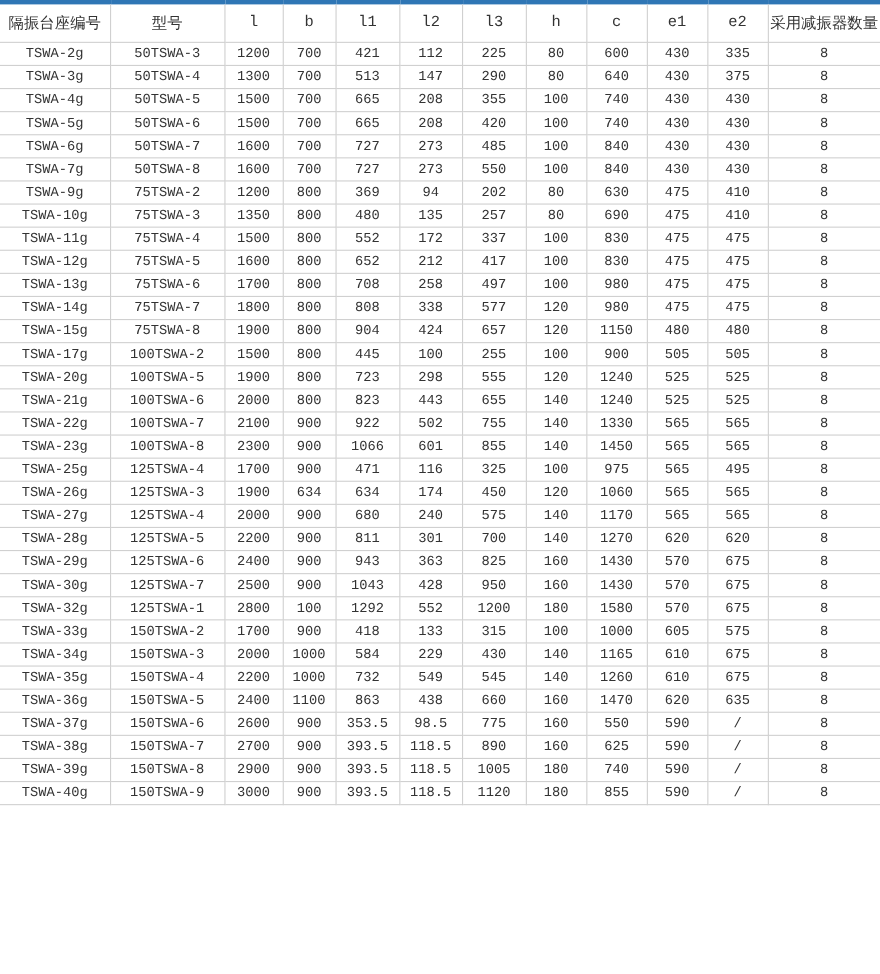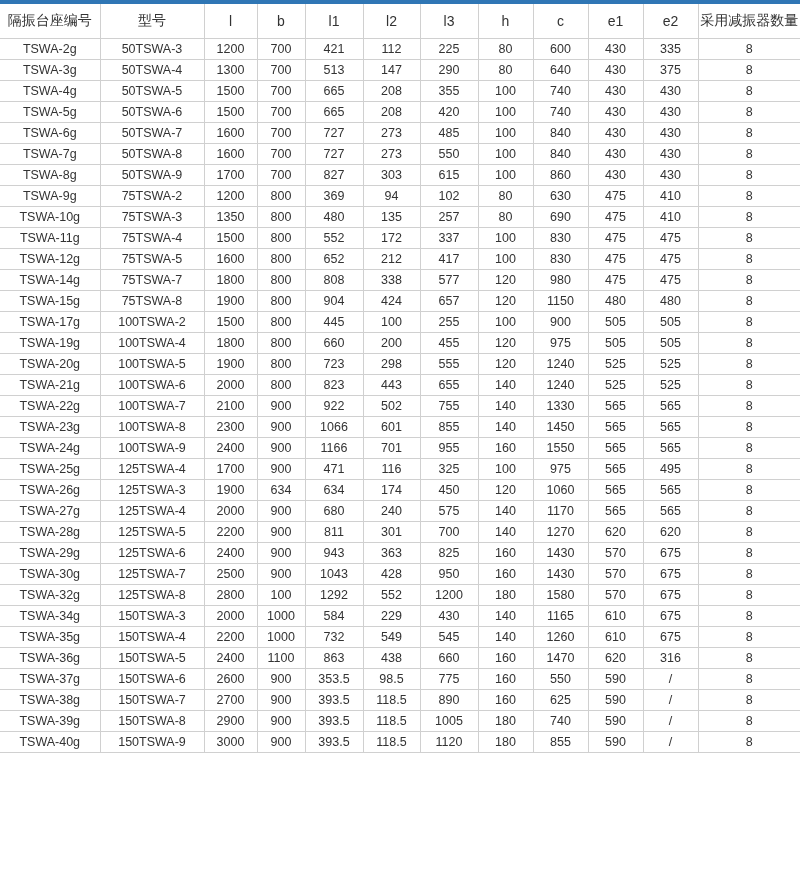--- a/index.html
+++ b/index.html
@@ -16,20 +16,21 @@
     height: 885px;
     background: var(--bg);
     font-family: "Liberation Sans", "DejaVu Sans", sans-serif;
     overflow: hidden;
   }
   table.spec-table {
     width: 800px;
     border-collapse: collapse;
     table-layout: fixed;
     color: var(--text);
+    font-family: Liberation Mono, monospace;
   }
   table.spec-table th {
     border: 1px solid var(--border);
     border-top: 4px solid var(--accent);
     height: 36px;
     padding: 0;
     font-weight: normal;
     font-size: 14px;
     text-align: center;
     vertical-align: middle;
@@ -164,41 +165,27 @@
         <td>727</td>
         <td>273</td>
         <td>550</td>
         <td>100</td>
         <td>840</td>
         <td>430</td>
         <td>430</td>
         <td>8</td>
       </tr>
       <tr>
-        <td>TSWA-8g</td>
-        <td>50TSWA-9</td>
-        <td>1700</td>
-        <td>700</td>
-        <td>827</td>
-        <td>303</td>
-        <td>615</td>
-        <td>100</td>
-        <td>860</td>
-        <td>430</td>
-        <td>430</td>
-        <td>8</td>
-      </tr>
-      <tr>
         <td>TSWA-9g</td>
         <td>75TSWA-2</td>
         <td>1200</td>
         <td>800</td>
         <td>369</td>
         <td>94</td>
-        <td>102</td>
+        <td>202</td>
         <td>80</td>
         <td>630</td>
         <td>475</td>
         <td>410</td>
         <td>8</td>
       </tr>
       <tr>
         <td>TSWA-10g</td>
         <td>75TSWA-3</td>
         <td>1350</td>
@@ -229,20 +216,34 @@
       <tr>
         <td>TSWA-12g</td>
         <td>75TSWA-5</td>
         <td>1600</td>
         <td>800</td>
         <td>652</td>
         <td>212</td>
         <td>417</td>
         <td>100</td>
         <td>830</td>
+        <td>475</td>
+        <td>475</td>
+        <td>8</td>
+      </tr>
+      <tr>
+        <td>TSWA-13g</td>
+        <td>75TSWA-6</td>
+        <td>1700</td>
+        <td>800</td>
+        <td>708</td>
+        <td>258</td>
+        <td>497</td>
+        <td>100</td>
+        <td>980</td>
         <td>475</td>
         <td>475</td>
         <td>8</td>
       </tr>
       <tr>
         <td>TSWA-14g</td>
         <td>75TSWA-7</td>
         <td>1800</td>
         <td>800</td>
         <td>808</td>
@@ -276,34 +277,20 @@
         <td>445</td>
         <td>100</td>
         <td>255</td>
         <td>100</td>
         <td>900</td>
         <td>505</td>
         <td>505</td>
         <td>8</td>
       </tr>
       <tr>
-        <td>TSWA-19g</td>
-        <td>100TSWA-4</td>
-        <td>1800</td>
-        <td>800</td>
-        <td>660</td>
-        <td>200</td>
-        <td>455</td>
-        <td>120</td>
-        <td>975</td>
-        <td>505</td>
-        <td>505</td>
-        <td>8</td>
-      </tr>
-      <tr>
         <td>TSWA-20g</td>
         <td>100TSWA-5</td>
         <td>1900</td>
         <td>800</td>
         <td>723</td>
         <td>298</td>
         <td>555</td>
         <td>120</td>
         <td>1240</td>
         <td>525</td>
@@ -341,34 +328,20 @@
       <tr>
         <td>TSWA-23g</td>
         <td>100TSWA-8</td>
         <td>2300</td>
         <td>900</td>
         <td>1066</td>
         <td>601</td>
         <td>855</td>
         <td>140</td>
         <td>1450</td>
-        <td>565</td>
-        <td>565</td>
-        <td>8</td>
-      </tr>
-      <tr>
-        <td>TSWA-24g</td>
-        <td>100TSWA-9</td>
-        <td>2400</td>
-        <td>900</td>
-        <td>1166</td>
-        <td>701</td>
-        <td>955</td>
-        <td>160</td>
-        <td>1550</td>
         <td>565</td>
         <td>565</td>
         <td>8</td>
       </tr>
       <tr>
         <td>TSWA-25g</td>
         <td>125TSWA-4</td>
         <td>1700</td>
         <td>900</td>
         <td>471</td>
@@ -445,30 +418,44 @@
         <td>428</td>
         <td>950</td>
         <td>160</td>
         <td>1430</td>
         <td>570</td>
         <td>675</td>
         <td>8</td>
       </tr>
       <tr>
         <td>TSWA-32g</td>
-        <td>125TSWA-8</td>
+        <td>125TSWA-1</td>
         <td>2800</td>
         <td>100</td>
         <td>1292</td>
         <td>552</td>
         <td>1200</td>
         <td>180</td>
         <td>1580</td>
         <td>570</td>
         <td>675</td>
+        <td>8</td>
+      </tr>
+      <tr>
+        <td>TSWA-33g</td>
+        <td>150TSWA-2</td>
+        <td>1700</td>
+        <td>900</td>
+        <td>418</td>
+        <td>133</td>
+        <td>315</td>
+        <td>100</td>
+        <td>1000</td>
+        <td>605</td>
+        <td>575</td>
         <td>8</td>
       </tr>
       <tr>
         <td>TSWA-34g</td>
         <td>150TSWA-3</td>
         <td>2000</td>
         <td>1000</td>
         <td>584</td>
         <td>229</td>
         <td>430</td>
@@ -496,21 +483,21 @@
         <td>TSWA-36g</td>
         <td>150TSWA-5</td>
         <td>2400</td>
         <td>1100</td>
         <td>863</td>
         <td>438</td>
         <td>660</td>
         <td>160</td>
         <td>1470</td>
         <td>620</td>
-        <td>316</td>
+        <td>635</td>
         <td>8</td>
       </tr>
       <tr>
         <td>TSWA-37g</td>
         <td>150TSWA-6</td>
         <td>2600</td>
         <td>900</td>
         <td>353.5</td>
         <td>98.5</td>
         <td>775</td>

